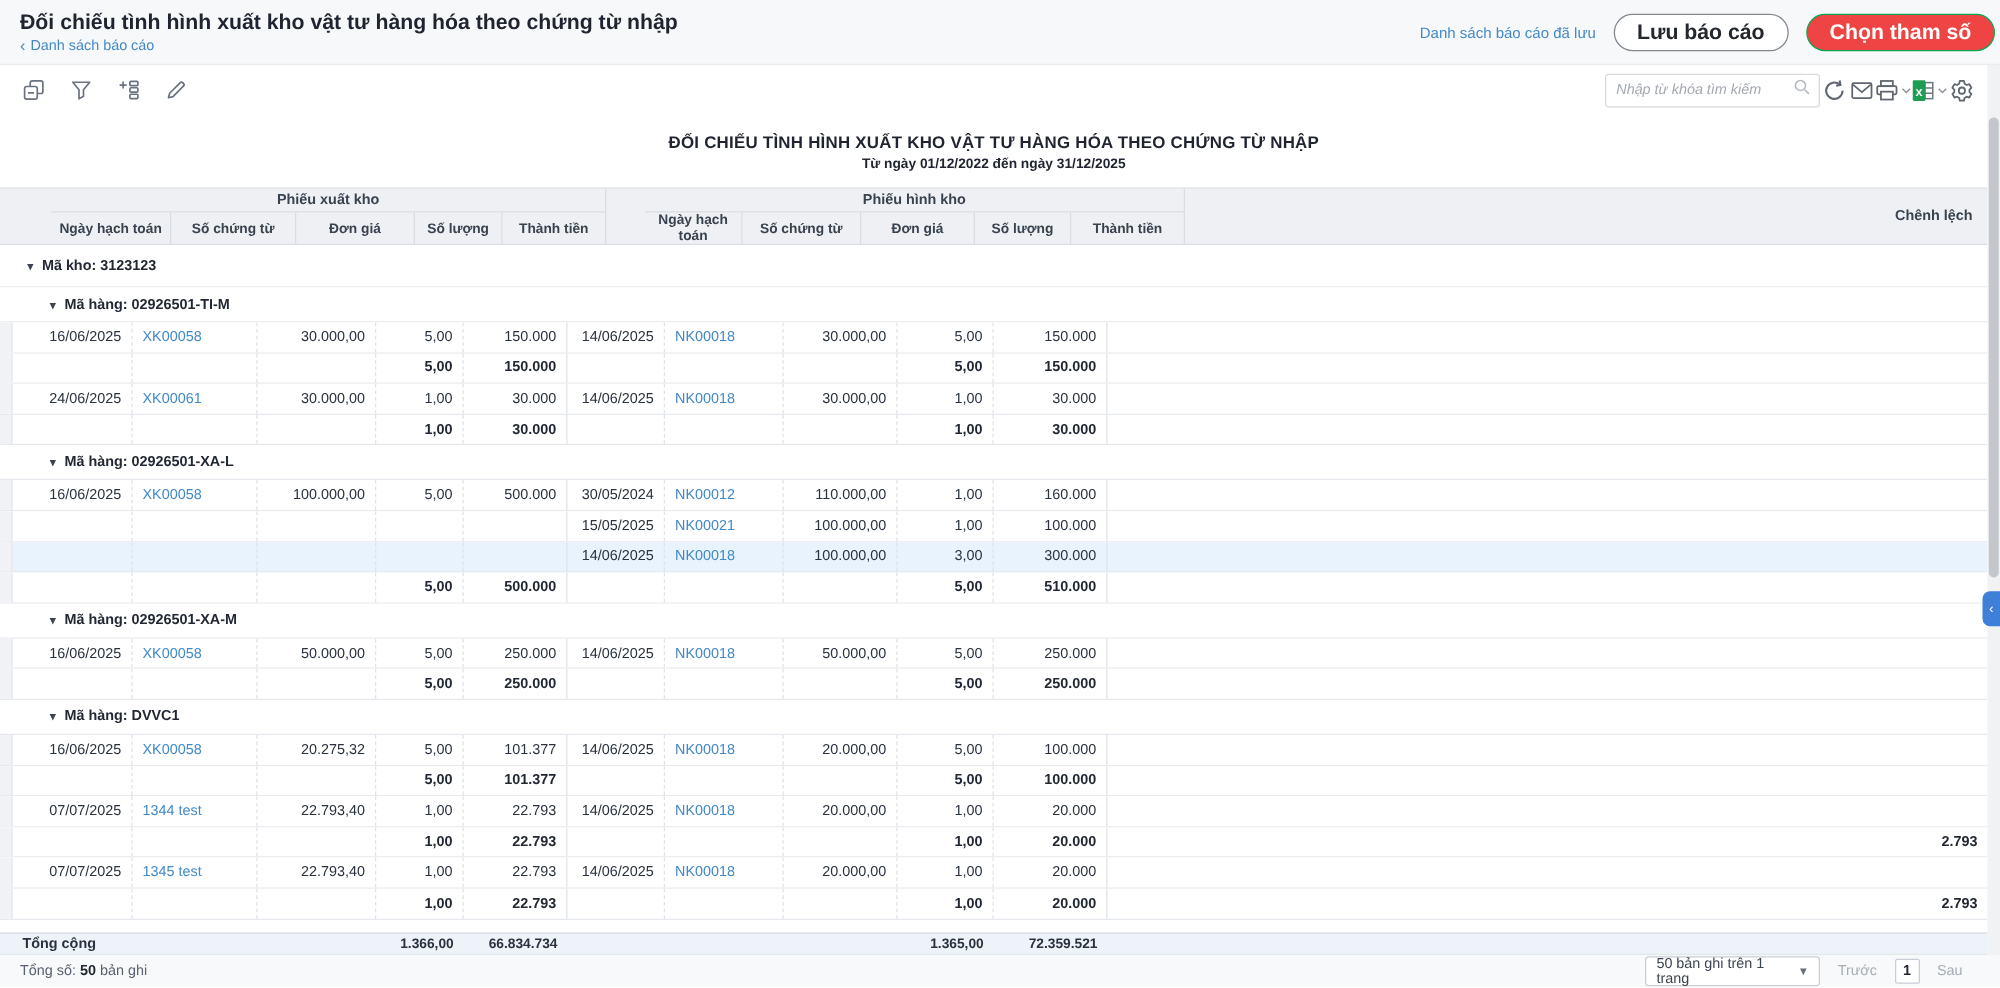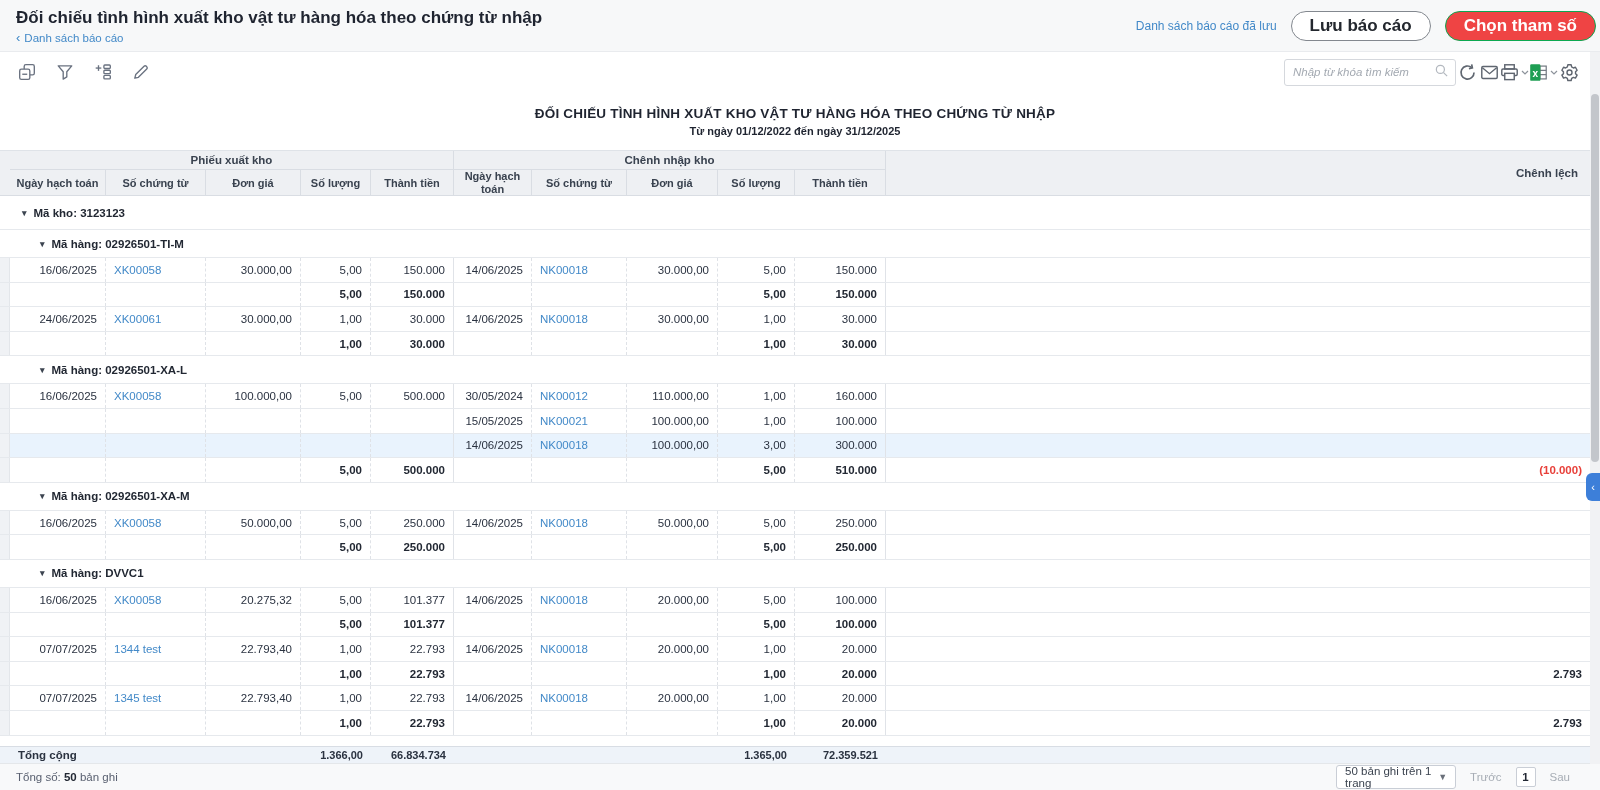--- a/index.html
+++ b/index.html
@@ -37,21 +37,21 @@
   .with-chev { display:flex; align-items:center; gap:2px; }
   .mini-chev { color:#8d939b; }
 
   
   .report-head { position:absolute; top:92px; left:0; width:1590px; height:58px; background:#fff; text-align:center; padding-top:14px; }
   .report-title { font-size:13.5px; font-weight:700; color:#1f2430; letter-spacing:.2px; }
   .report-subtitle { font-size:11px; font-weight:700; color:#1f2430; margin-top:4px; }
 
   
   .thead { position:absolute; top:150px; left:0; width:1590px; height:46px; display:flex; background:#eef0f3;
-           border-top:1px solid #dfe3e8; border-bottom:1px solid #d9dde3; font-weight:700; color:#39424f; }
+           border-top:1px solid #dfe3e8; border-bottom:1px solid #d9dde3; font-weight:700; color:#39424f;gap:31px; }
   .thead-gut { width:10px; height:100%; border-right:1px solid #dcе0e6; background:#eef0f3; flex:none; }
   .th-block { display:flex; flex-direction:column; flex:none; }
   .th-block.out { width:444px; }
   .th-block.in  { width:432px; }
   .th-group { height:20px; display:flex; align-items:center; justify-content:center; font-size:11.5px;
               border-right:1px solid #d9dde3; border-bottom:1px solid #d9dde3; }
   .th-cols { display:flex; height:26px; }
   .th-cell { display:flex; align-items:center; justify-content:center !important; text-align:center;
              font-size:11px; line-height:1.1; border-right:1px solid #d9dde3; padding:0 2px; }
   .th-diff { flex:1; display:flex; align-items:center; justify-content:flex-end; padding-right:12px;
@@ -96,21 +96,21 @@
   .total-row .cell { border:none; font-weight:700; font-size:11px; height:100%; }
   .total-label { width:301px; display:flex; align-items:center; padding-left:18px; font-weight:700; font-size:11.5px; }
   .total-spacer { width:264px; flex:none; }
 
   
   .statusbar { position:absolute; top:764px; left:0; width:1600px; height:26px; background:#f8f9fa;
                display:flex; align-items:center; justify-content:space-between; padding:0 30px 0 16px; }
   .record-count { font-size:11.5px; color:#596070; }
   .record-count b { color:#222833; }
   .paging { display:flex; align-items:center; gap:14px; }
-  .page-size { width:120px; height:24px; border:1px solid #c9ced6; border-radius:3px; background:#fff;
+  .page-size { width:140px; height:24px; border:1px solid #c9ced6; border-radius:3px; background:#fff;
                display:flex; align-items:center; justify-content:space-between; padding:0 8px; font-size:11.5px;
                color:#3c4450; cursor:pointer; }
   .caret { font-size:9px; color:#6a707a; }
   .pg-nav { font-size:11.5px; color:#a7adb5; cursor:pointer; }
   .pg-num { width:20px; height:20px; border:1px solid #c9ced6; border-radius:2px; background:#fff;
             display:flex; align-items:center; justify-content:center; font-size:11.5px; font-weight:700;
             color:#222833; cursor:pointer; }
 
   
   .vscroll-track { position:absolute; top:52px; right:0; width:10px; height:712px; background:#f1f2f4; }
@@ -246,21 +246,21 @@
       <div class="th-group">Phiếu xuất kho</div>
       <div class="th-cols">
           <div class="th-cell c0">Ngày hạch toán</div>
           <div class="th-cell c1">Số chứng từ</div>
           <div class="th-cell c2">Đơn giá</div>
           <div class="th-cell c3">Số lượng</div>
           <div class="th-cell c4">Thành tiền</div>
         </div>
     </div>
     <div class="th-block in">
-      <div class="th-group">Chênh nhập kho</div>
+      <div class="th-group">Phiếu hình kho</div>
       <div class="th-cols">
           <div class="th-cell c5">Ngày hạch toán</div>
           <div class="th-cell c6">Số chứng từ</div>
           <div class="th-cell c7">Đơn giá</div>
           <div class="th-cell c8">Số lượng</div>
           <div class="th-cell c9">Thành tiền</div>
         </div>
     </div>
     <div class="th-diff">Chênh lệch</div>
   </div>
@@ -400,21 +400,20 @@
         <div class="cell c0"></div>
         <div class="cell c1"></div>
         <div class="cell c2"></div>
         <div class="cell c3">5,00</div>
         <div class="cell c4 sr">500.000</div>
         <div class="cell c5"></div>
         <div class="cell c6"></div>
         <div class="cell c7"></div>
         <div class="cell c8">5,00</div>
         <div class="cell c9 sr">510.000</div>
-        <div class="cell c10 neg">(10.000)</div>
       </div>
       <div class="trow g group2">
         <div class="gut"></div>
         <span class="tri">▾</span>
         <span class="glabel">Mã hàng: 02926501-XA-M</span>
       </div>
       <div class="trow data">
         <div class="gut"></div>
         <div class="cell c0">16/06/2025</div>
         <div class="cell c1">

